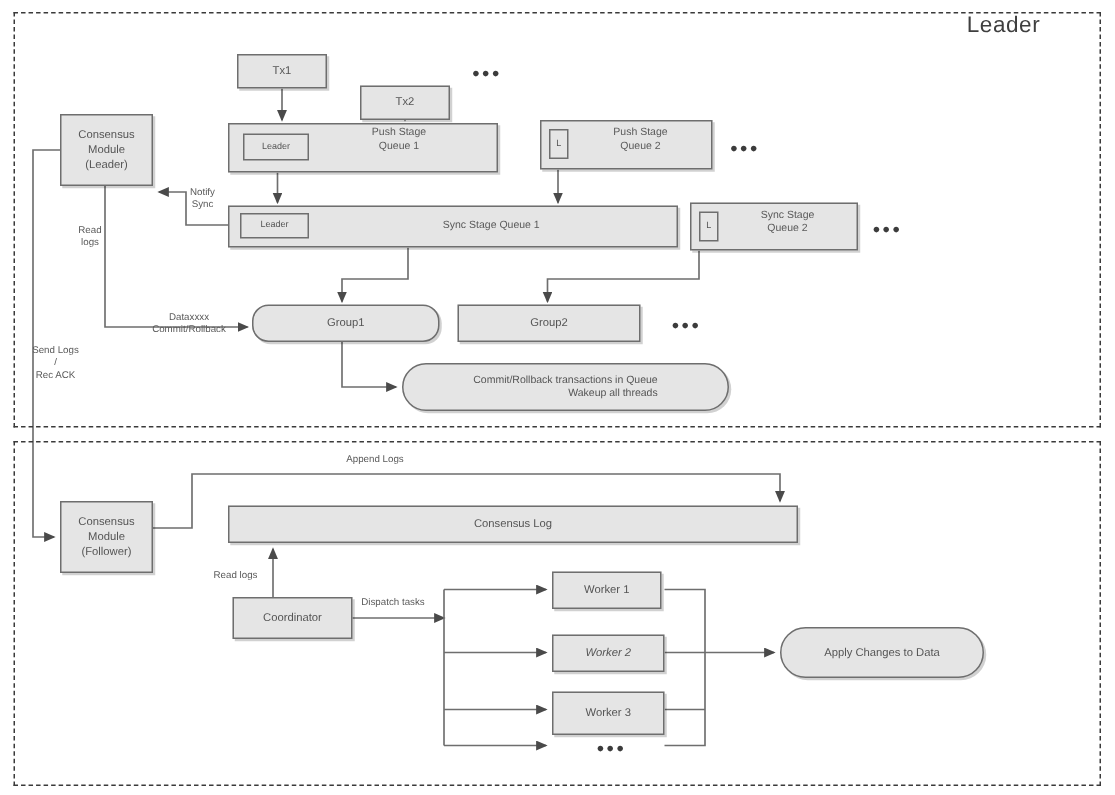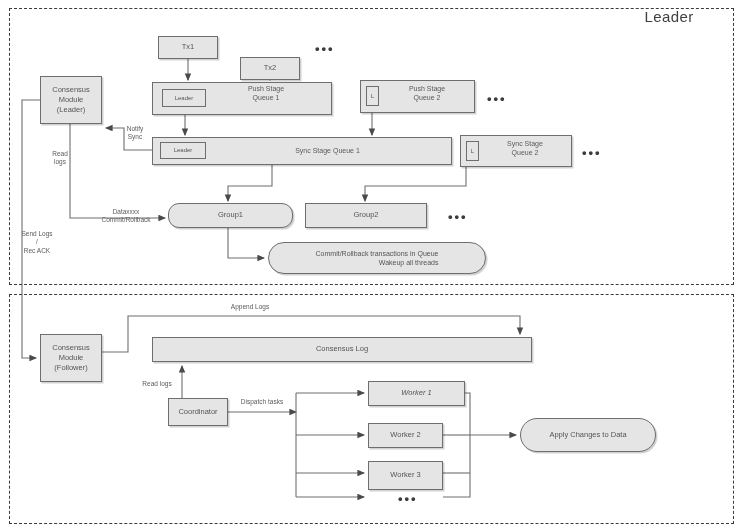--- a/index.html
+++ b/index.html
@@ -76,24 +76,24 @@
 
   
   #lbl-notify{left:118px;top:125px;width:34px;}
   #lbl-readlogs{left:42px;top:150px;width:36px;}
   #lbl-sendlogs{left:14px;top:230px;width:46px;}
   #lbl-datacommit{left:82px;top:208px;width:88px;}
 
   
   #consensus-follower{left:40px;top:334px;width:62px;height:48px;}
   #consensus-log{left:152px;top:337px;width:380px;height:25px;}
-  #coordinator{left:168px;top:398px;width:60px;height:28px;}
-
-  #worker1{left:368px;top:381px;width:97px;height:25px;font-style:italic;}
-  #worker2{left:368px;top:423px;width:75px;height:25px;}
+  #coordinator{left:155px;top:398px;width:80px;height:28px;}
+
+  #worker1{left:368px;top:381px;width:73px;height:25px;}
+  #worker2{left:368px;top:423px;width:75px;height:25px;font-style:italic;}
   #worker3{left:368px;top:461px;width:75px;height:29px;}
   #dots-worker{left:398px;top:492px;}
 
   #apply-changes{left:520px;top:418px;width:136px;height:34px;font-size:7.5px;}
 
   #lbl-append{left:200px;top:303px;width:100px;}
   #lbl-readlogs2{left:136px;top:380px;width:42px;}
   #lbl-dispatch{left:232px;top:398px;width:60px;}
 
   svg.wires{position:absolute;left:0;top:0;width:743px;height:530px;pointer-events:none;}

